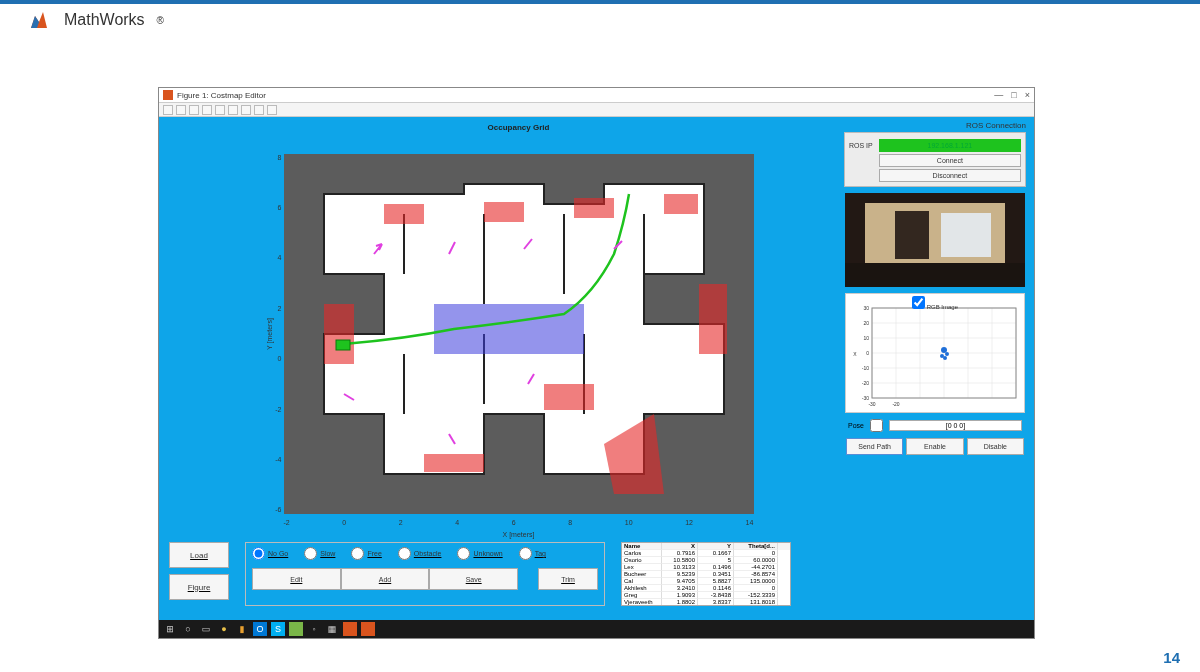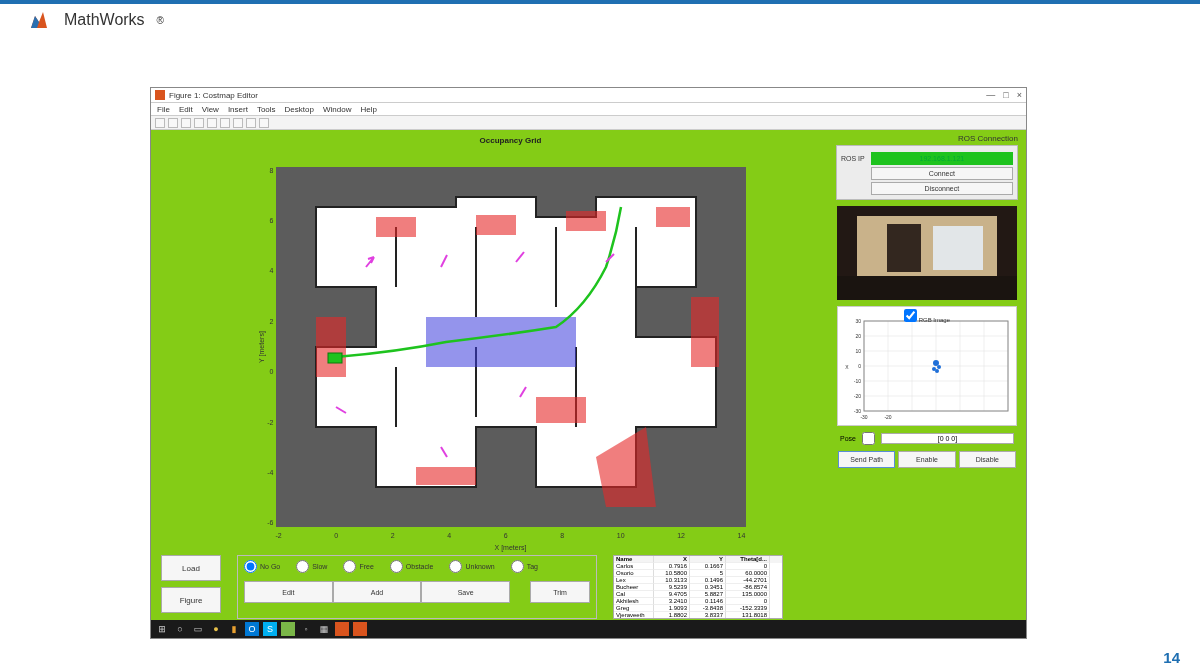--- a/index.html
+++ b/index.html
@@ -2,21 +2,21 @@
 <html><head>
 <meta charset="utf-8">
 <style>
   * { box-sizing: border-box; margin: 0; padding: 0; }
   body { font-family: "Segoe UI", Arial, sans-serif; width: 1200px; height: 672px; background: #fff; position: relative; overflow: hidden; }
   .topbar { height: 4px; background: #1f6fb2; }
   .slide-hdr { display: flex; justify-content: space-between; align-items: flex-start; padding: 4px 20px 0 28px; }
   .slide-title { font-size: 28px; color: #1f6fb2; font-weight: 400; margin-top: 14px; }
   .mw-brand { display: flex; align-items: center; gap: 12px; font-size: 16px; color: #333; }
   .mw-brand svg { width: 24px; height: 24px; }
-  .app-window { position: absolute; left: 150px; top: 87px; width: 877px; height: 552px; background: #84cc16; border: 1px solid #888; }
+  .app-window { position: absolute; left: 158px; top: 87px; width: 877px; height: 552px; background: #0ea5e9; border: 1px solid #888; }
   .tbar { height: 15px; background: #fff; border-bottom: 1px solid #ccc; display: flex; align-items: center; padding: 0 4px; justify-content: space-between; }
   .tbar-l { display: flex; align-items: center; gap: 4px; font-size: 8px; color: #333; }
   .tbar-r { display: flex; gap: 8px; font-size: 9px; color: #555; }
   .menubar { height: 13px; background: #fff; border-bottom: 1px solid #ccc; display: flex; gap: 9px; padding: 0 6px; font-size: 8px; color: #333; align-items: center; }
   .toolbar { height: 14px; background: #f4f4f4; border-bottom: 1px solid #ccc; display: flex; gap: 3px; padding: 0 4px; align-items: center; }
   .tb-ico { width: 10px; height: 10px; background: #f8f8f8; border: 1px solid #bbb; }
   .app-body { display: flex; height: 419px; margin-left: 36px; }
   .plot-area { flex: 1; position: relative; display: flex; align-items: center; justify-content: center; }
   .plot-title { position: absolute; top: 6px; left: 50%; transform: translateX(-50%); font-size: 8px; font-weight: bold; color: #222; }
   .axes-wrap { position: relative; width: 470px; height: 360px; margin-top: 14px; }
@@ -33,21 +33,21 @@
   .ros-btns { flex: 1; display: flex; flex-direction: column; gap: 2px; }
   .ip-box { background: #1ec31e; font-size: 7px; text-align: center; padding: 3px 0; color: #0a3; }
   .btn-small { background: #f6f6f6; border: 1px solid #aaa; font-size: 7px; text-align: center; padding: 2px 0; color: #333; cursor: pointer; }
   .camera { width: 180px; height: 94px; background: #2a1f1a; margin: 0 auto 6px auto; position: relative; overflow: hidden; }
   .mini-plot { width: 180px; height: 120px; background: #fff; border: 1px solid #ccc; margin: 0 auto; position: relative; }
   .mini-title { position: absolute; top: 2px; left: 50%; transform: translateX(-50%); font-size: 6px; color: #333; }
   .pose-row { display: flex; align-items: center; gap: 6px; margin-top: 6px; font-size: 7px; padding: 0 4px; }
   .pose-val { flex: 1; background: #fff; border: 1px solid #aaa; text-align: center; padding: 1px 0; font-size: 7px; }
   .btnrow3 { display: flex; gap: 3px; margin-top: 6px; padding: 0 2px; }
   .btnrow3 .btn-small { flex: 1; padding: 4px 0; }
-  .bottom-strip { height: 76px; display: flex; gap: 16px; padding: 6px 10px; }
+  .bottom-strip { height: 76px; display: flex; gap: 16px; padding: 6px 10px; text-decoration: underline; }
   .lb-col { display: flex; flex-direction: column; gap: 6px; }
   .big-btn { width: 60px; height: 26px; background: #f6f6f6; border: 1px solid #aaa; font-size: 8px; display: flex; align-items: center; justify-content: center; color: #333; cursor: pointer; }
   .radio-panel { flex: 0 0 360px; border: 1px solid #bbb; padding: 4px 6px; }
   .radio-row { display: flex; gap: 16px; font-size: 7px; color: #333; margin-bottom: 8px; align-items: center; }
   .radio-row label { display: flex; align-items: center; gap: 3px; }
   .ebtn-row { display: flex; gap: 0; }
   .ebtn { flex: 1; height: 22px; background: #f6f6f6; border: 1px solid #aaa; font-size: 7px; display: flex; align-items: center; justify-content: center; color: #333; cursor: pointer; }
   .tbl-wrap { flex: 0 0 170px; border: 1px solid #aaa; background: #fff; font-size: 6px; overflow: hidden; }
   .tbl-hdr, .tbl-row { display: flex; }
   .tbl-hdr > div, .tbl-row > div { border-right: 1px solid #ddd; border-bottom: 1px solid #eee; padding: 0 2px; overflow: hidden; white-space: nowrap; }
@@ -81,30 +81,20 @@
       <svg width="10" height="10" viewBox="0 0 24 24">
           <rect width="24" height="24" fill="#d9541e"></rect>
         </svg>
       <span>Figure 1: Costmap Editor</span>
     </div>
     <div class="tbar-r">
       <span>—</span>
       <span>□</span>
       <span>×</span>
     </div>
-  </div>
-  <div class="menubar">
-    <span>File</span>
-    <span>Edit</span>
-    <span>View</span>
-    <span>Insert</span>
-    <span>Tools</span>
-    <span>Desktop</span>
-    <span>Window</span>
-    <span>Help</span>
   </div>
   <div class="toolbar">
     <div class="tb-ico"></div>
     <div class="tb-ico"></div>
     <div class="tb-ico"></div>
     <div class="tb-ico"></div>
     <div class="tb-ico"></div>
     <div class="tb-ico"></div>
     <div class="tb-ico"></div>
     <div class="tb-ico"></div>

